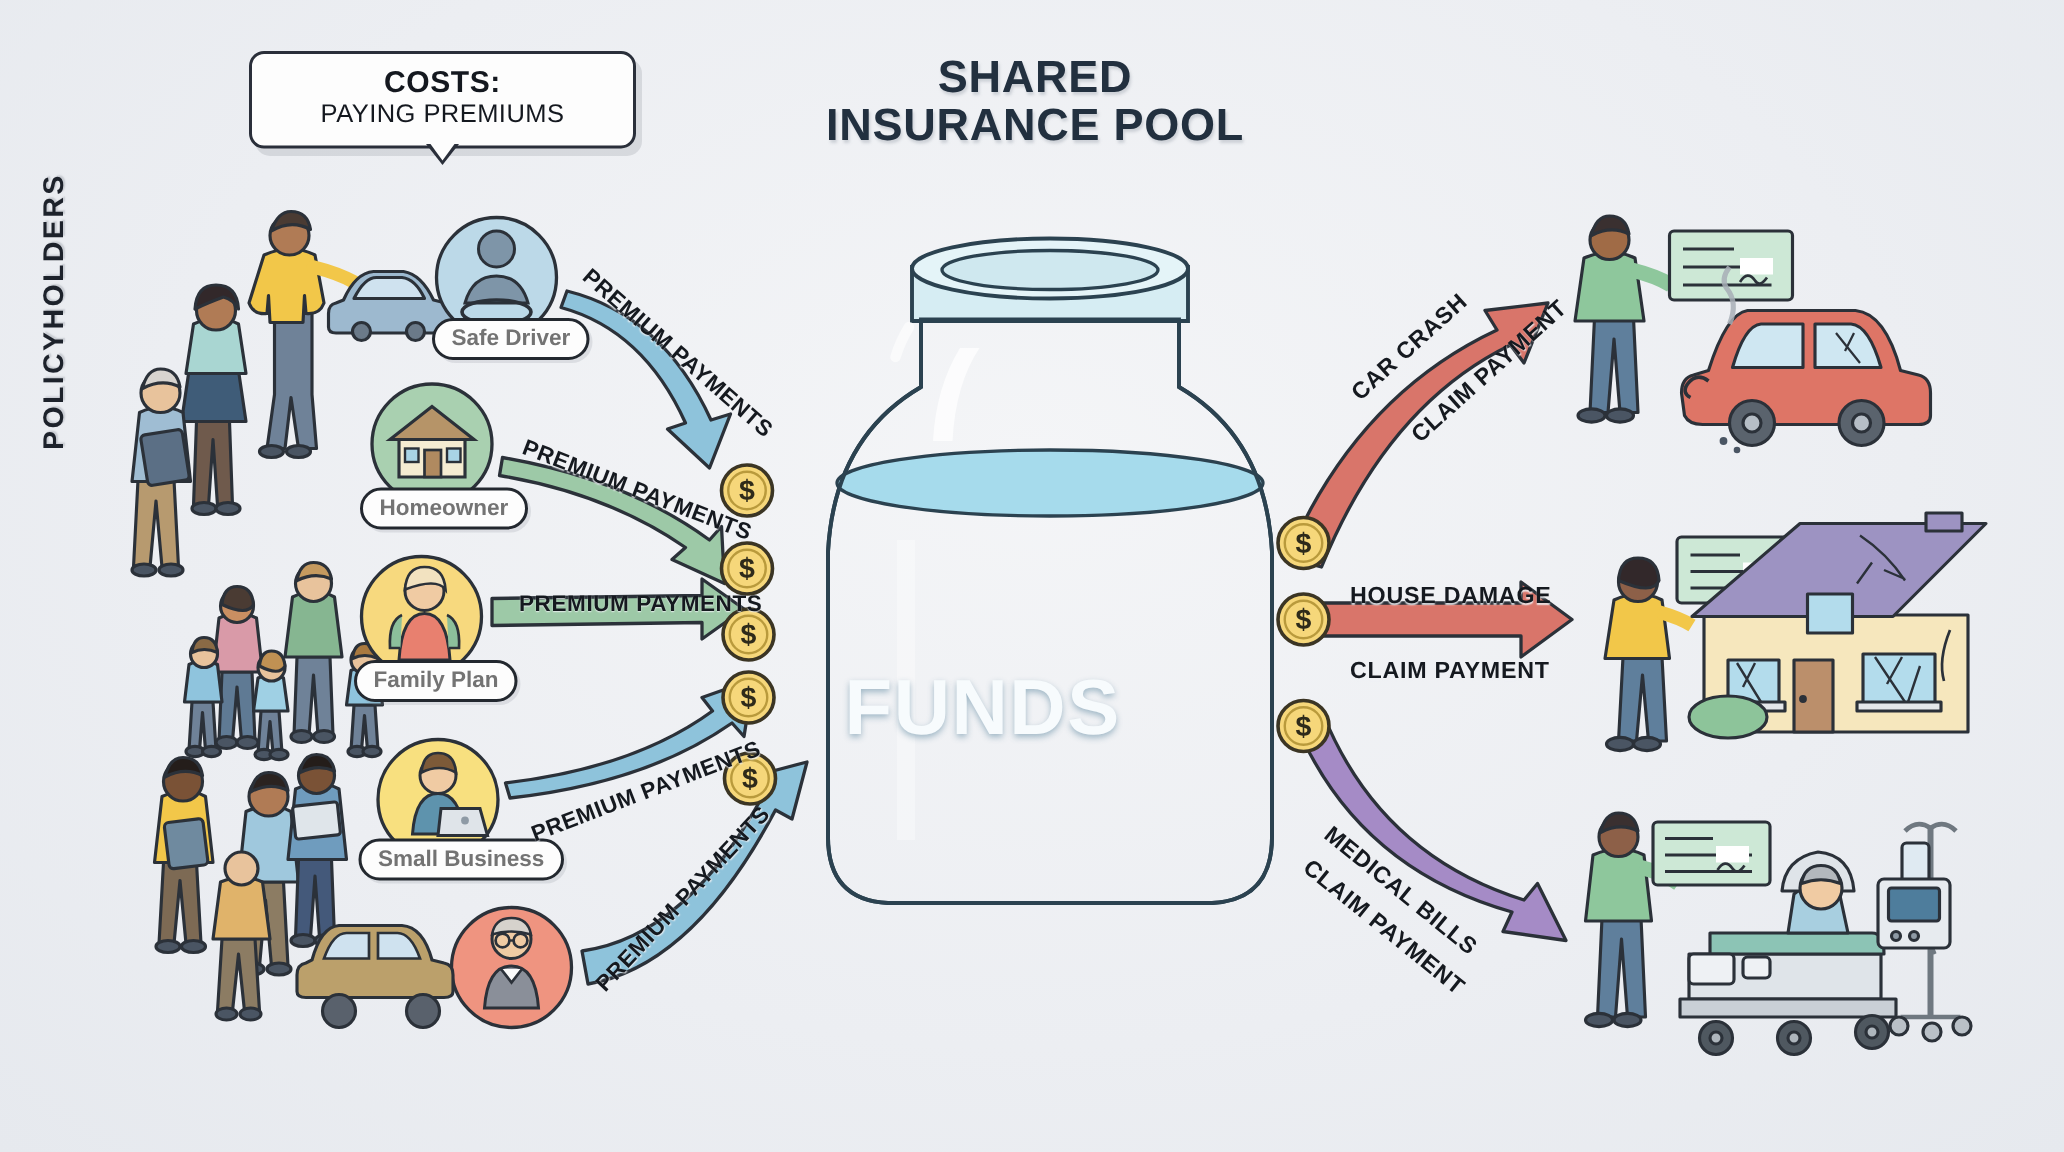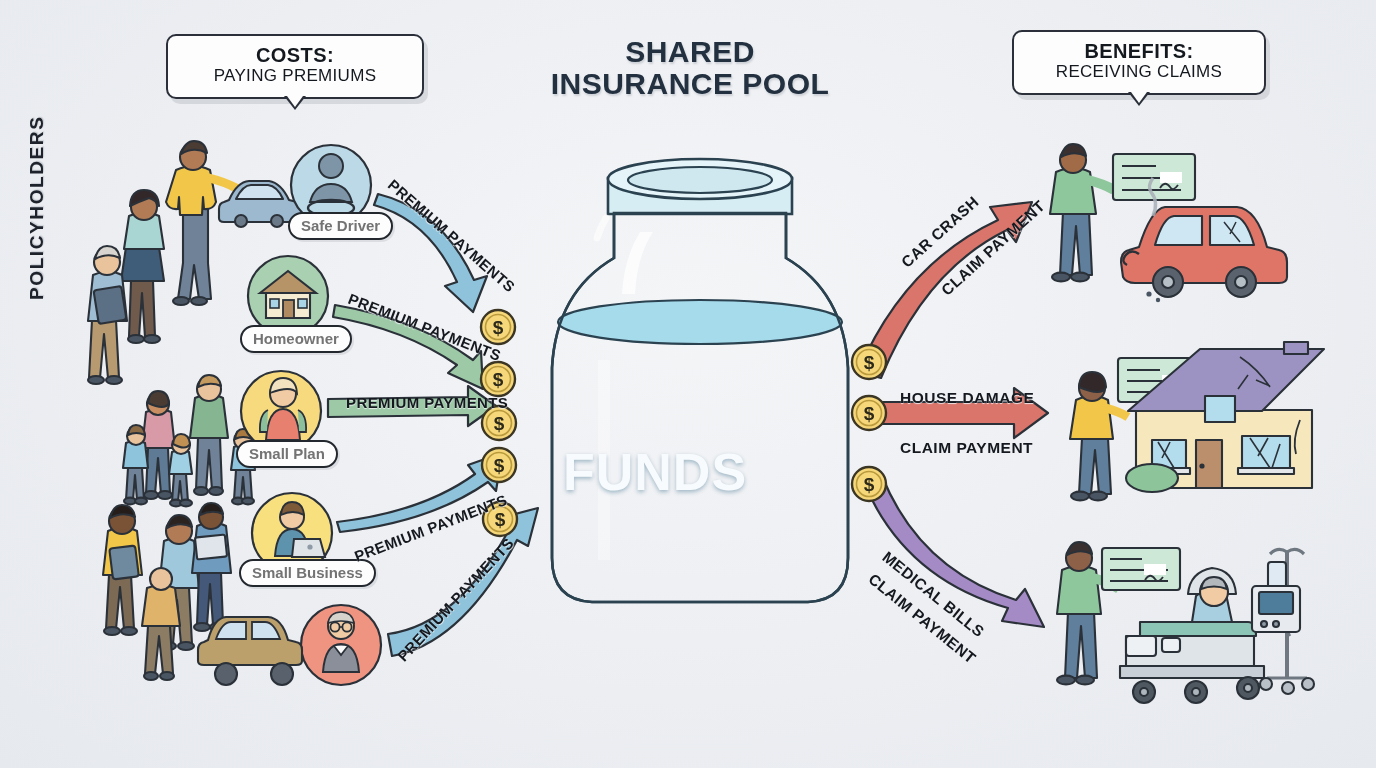--- a/index.html
+++ b/index.html
@@ -434,36 +434,31 @@
       <circle cx="1276" cy="624" r="3" fill="#8e9aa5"></circle>
     </g>
   </svg>
 
   <div class="callout" id="costs-callout">
     <div class="l1">COSTS:</div>
     <div class="l2">PAYING PREMIUMS</div>
     <div class="tail"></div>
   </div>
 
-  <div class="callout" id="benefits-callout">
-    <div class="l1">BENEFITS:</div>
-    <div class="l2">RECEIVING CLAIMS</div>
-    <div class="tail"></div>
-  </div>
 
   <div id="main-title">
     <div>SHARED</div>
     <div>INSURANCE POOL</div>
   </div>
 
   <div id="policyholders-label">POLICYHOLDERS</div>
 
   <div class="pill" style="left:288px;top:212px;">Safe Driver</div>
   <div class="pill" style="left:240px;top:325px;">Homeowner</div>
-  <div class="pill" style="left:236px;top:440px;">Small Plan</div>
+  <div class="pill" style="left:236px;top:440px;">Family Plan</div>
   <div class="pill" style="left:239px;top:559px;">Small Business</div>
 
   <div id="funds-text">FUNDS</div>
 
   <div class="arrowlabel" style="left:396px;top:176px;transform:rotate(41deg);transform-origin:left top;">PREMIUM PAYMENTS</div>
   <div class="arrowlabel" style="left:352px;top:290px;transform:rotate(21deg);transform-origin:left top;">PREMIUM PAYMENTS</div>
   <div class="arrowlabel" style="left:346px;top:394px;transform:rotate(0deg);transform-origin:left top;">PREMIUM PAYMENTS</div>
   <div class="arrowlabel" style="left:352px;top:549px;transform:rotate(-21deg);transform-origin:left top;">PREMIUM PAYMENTS</div>
   <div class="arrowlabel" style="left:394px;top:653px;transform:rotate(-47deg);transform-origin:left top;">PREMIUM PAYMENTS</div>
 

